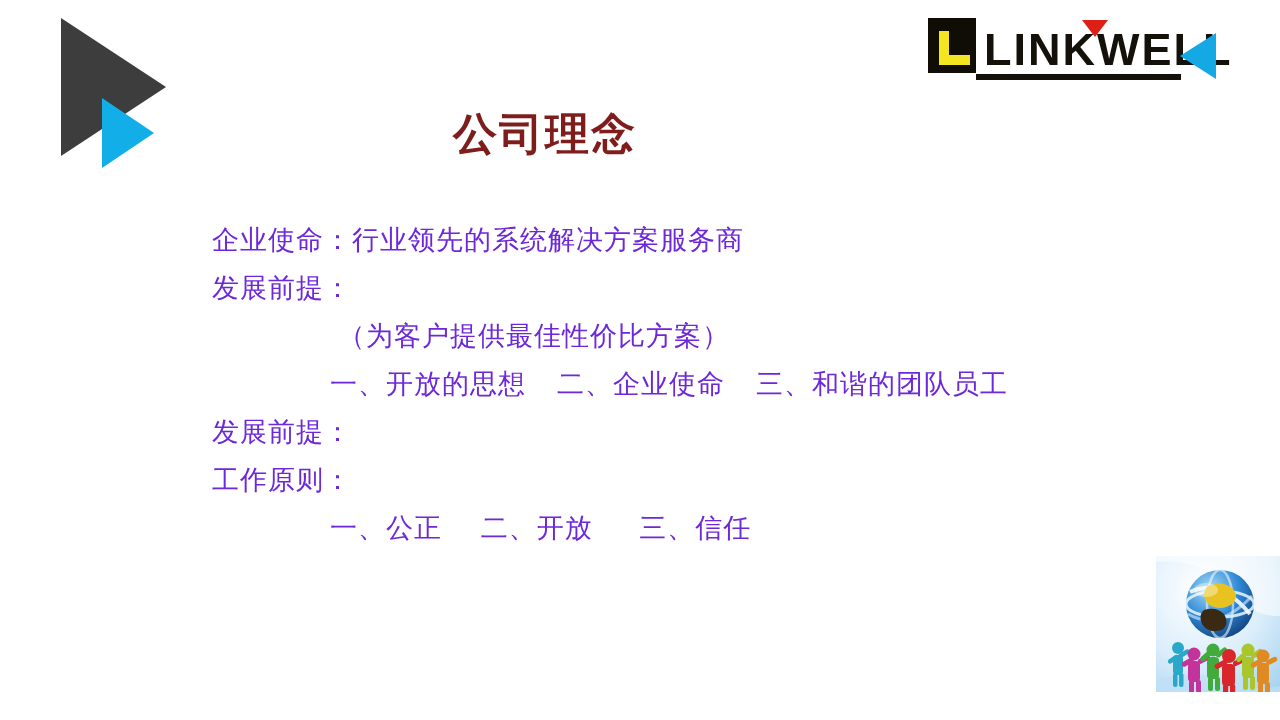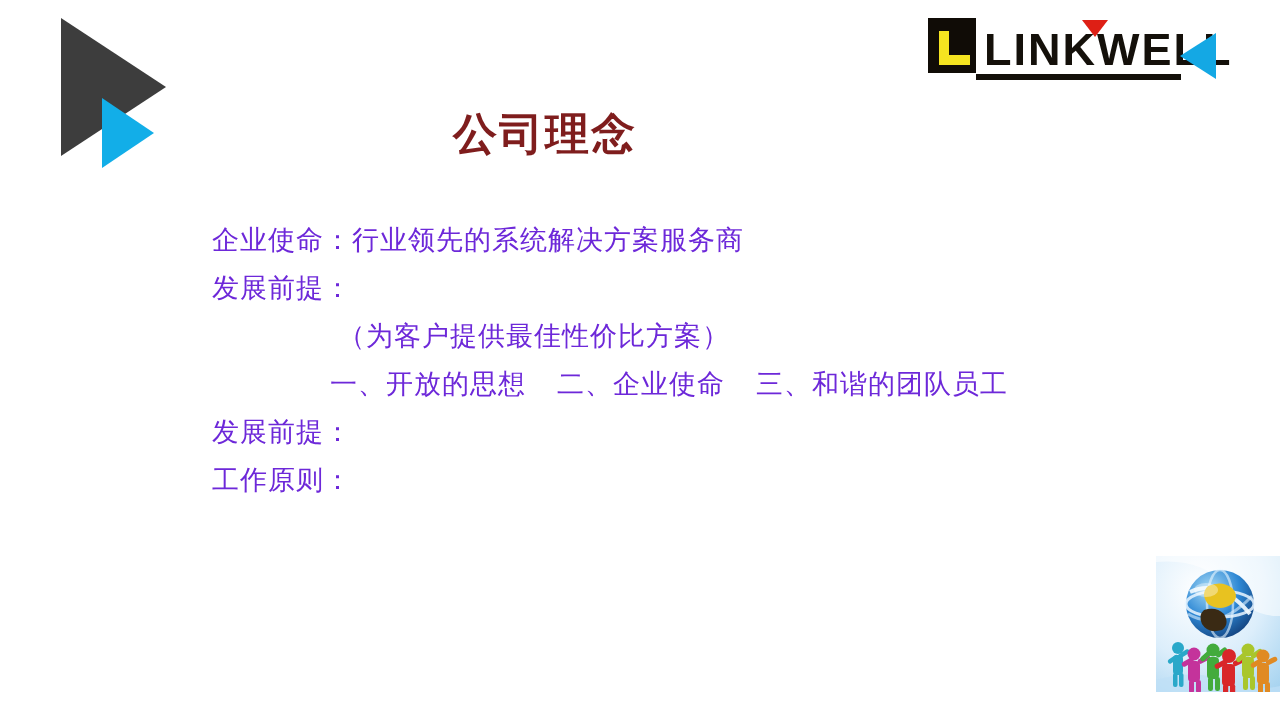--- a/index.html
+++ b/index.html
@@ -170,20 +170,21 @@
 
   <div class="slide-title">公司理念</div>
 
   <div class="content">
     <div class="line">企业使命：行业领先的系统解决方案服务商</div>
     <div class="line">发展前提：</div>
     <div class="line indent-1">（为客户提供最佳性价比方案）</div>
     <div class="line indent-2">一、开放的思想    二、企业使命    三、和谐的团队员工</div>
     <div class="line">发展前提：</div>
     <div class="line">工作原则：</div>
+    <div class="line indent-2">一、公正     二、开放      三、信任</div>
   </div>
 
   <div class="clipart">
     <svg width="124" height="136" viewBox="0 0 124 136">
       <defs>
         <radialGradient id="bgGrad" cx="35%" cy="25%" r="95%">
           <stop offset="0%" stop-color="#ffffff"></stop>
           <stop offset="55%" stop-color="#dceefb"></stop>
           <stop offset="100%" stop-color="#a8d4f0"></stop>
         </radialGradient>

